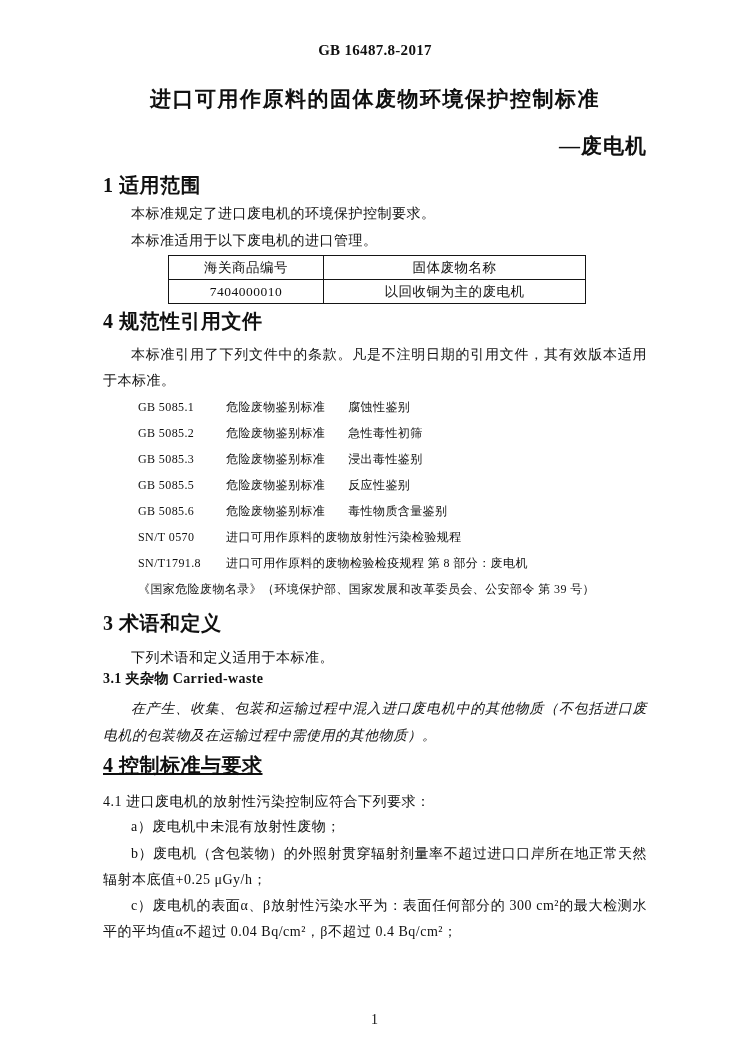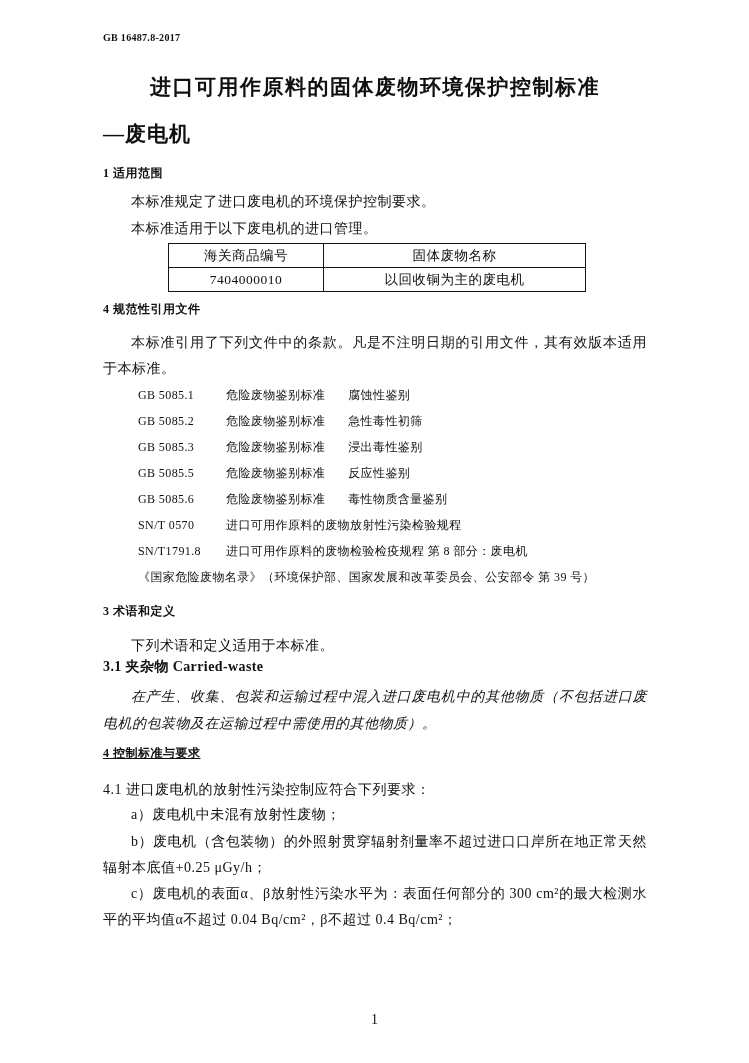--- a/index.html
+++ b/index.html
@@ -4,34 +4,34 @@
 <style>
   html,body{margin:0;padding:0;background:#ffffff;}
   .page{
     width:749px;height:1063px;position:relative;overflow:hidden;
     background:#ffffff;color:#101010;
     font-family:"Liberation Serif","DejaVu Serif",serif;
   }
   .content{padding:0 102px 0 103px;}
 
   .std-num{
-    padding-top:30px;text-align:left;
-    font-size:10px;font-weight:bold;letter-spacing:.3px;
+    padding-top:42px;text-align:center;
+    font-size:15px;font-weight:bold;letter-spacing:.3px;
     line-height:16px;
   }
   .title{
     margin-top:28px;text-align:center;font-weight:bold;
     font-size:21px;line-height:27px;letter-spacing:1.5px;
   }
   .subtitle{
-    margin-top:20px;text-align:left;font-weight:bold;
+    margin-top:20px;text-align:right;font-weight:bold;
     font-size:21px;line-height:27px;letter-spacing:1px;
   }
 
-  .h{font-weight:bold;font-size:12px;line-height:18px;letter-spacing:.5px;}
+  .h{font-weight:bold;font-size:20px;line-height:18px;letter-spacing:.5px;}
   .h-s1{margin-top:16px;}
   .h-s2{margin-top:8px;}
   .h-s3{margin-top:12px;}
   .h-s4{margin-top:7px;text-decoration:underline;}
 
   .para{
     font-size:14px;line-height:20px;letter-spacing:.5px;
     text-align:justify;
   }
   .indent{text-indent:2em;}

